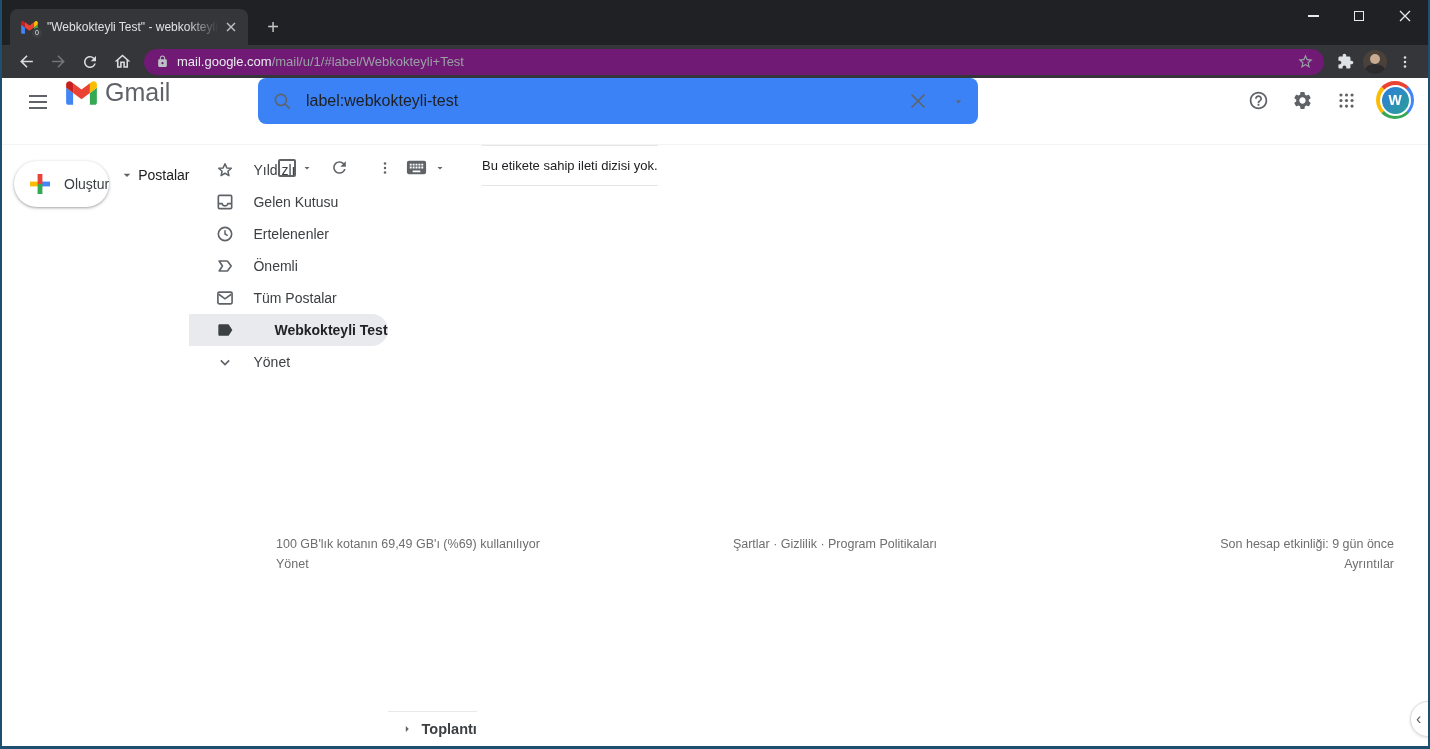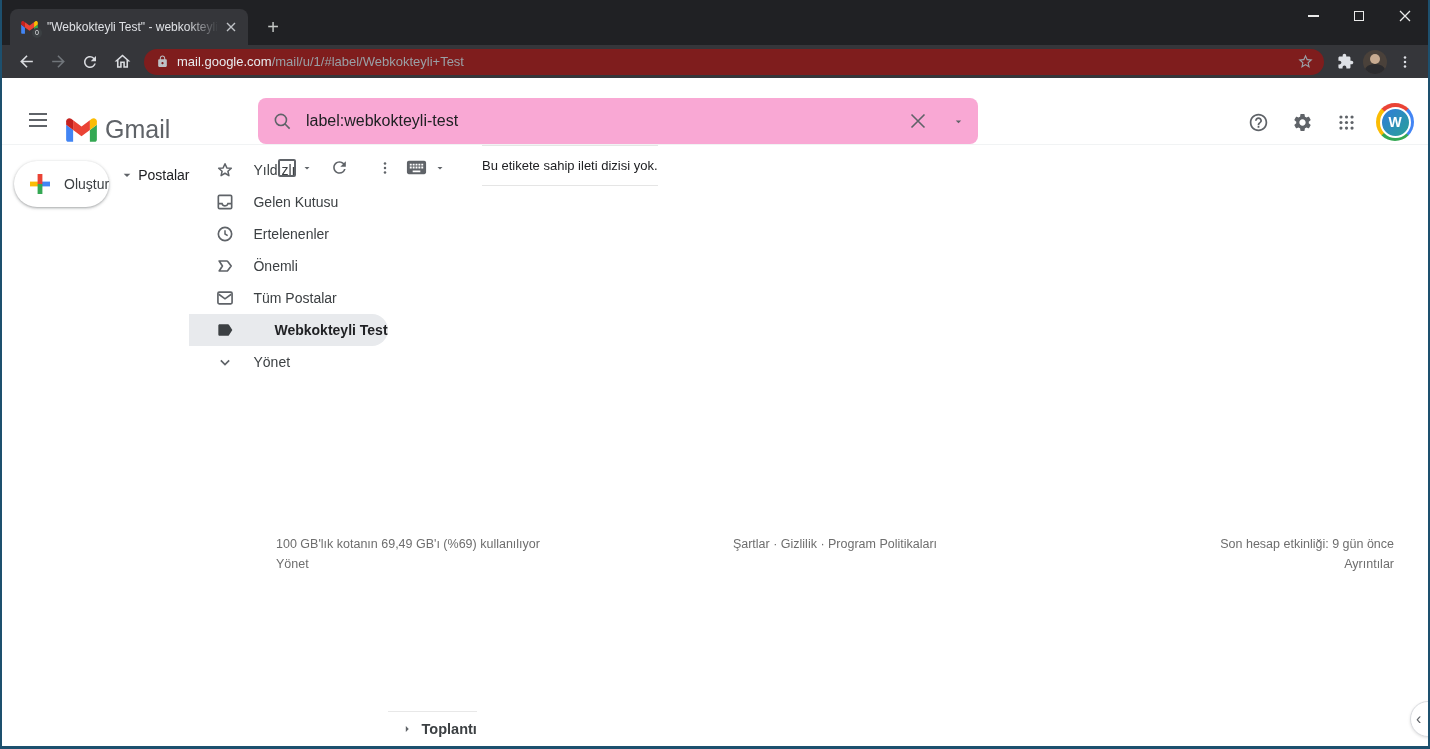--- a/index.html
+++ b/index.html
@@ -23,37 +23,37 @@
   .new-tab { position:absolute; left:258px; top:14px; width:26px; height:26px; display:flex;
              align-items:center; justify-content:center; color:#c4c7c5; font-size:20px; font-weight:400; }
   .win-controls { position:absolute; right:0; top:0; height:32px; display:flex; }
   .win-btn { width:46px; height:32px; display:flex; align-items:center; justify-content:center; }
   .glyph-min { width:11px; height:1.5px; background:#eaeaea; }
   .glyph-max { width:10px; height:10px; border:1.5px solid #eaeaea; }
 
   
   .btoolbar { height:33px; background:#35363a; display:flex; align-items:center; padding:0 8px; }
   .nav-btn { width:32px; height:28px; display:flex; align-items:center; justify-content:center; flex:0 0 auto; }
-  .omnibox { flex:1; height:26px; margin:0 6px 0 6px; background:#7f1d1d; border-radius:13px;
+  .omnibox { flex:1; height:26px; margin:0 6px 0 6px; background:#701a75; border-radius:13px;
              display:flex; align-items:center; padding:0 10px 0 12px; overflow:hidden; }
   .url-text { font-size:13px; margin-left:8px; white-space:nowrap; flex:1; }
   .url-domain { color:#e8eaed; }
   .url-path { color:#9aa0a6; }
   .tool-ic { width:30px; height:28px; display:flex; align-items:center; justify-content:center; flex:0 0 auto; }
   .b-avatar { width:24px; height:24px; border-radius:50%; background:#4a413a; position:relative; overflow:hidden; flex:0 0 auto; }
   .b-avatar::before { content:""; position:absolute; left:7px; top:4px; width:10px; height:10px; border-radius:50%; background:#c8ab91; }
   .b-avatar::after { content:""; position:absolute; left:2px; top:14px; width:20px; height:12px; border-radius:50% 50% 0 0; background:#2b2b2e; }
 
   
   .gmail { height:668px; background:#fff; display:flex; flex-direction:column; }
-  .gheader { height:67px; display:flex; align-items:flex-end; flex:0 0 auto; border-bottom:1px solid #f1f3f4; }
+  .gheader { height:67px; display:flex; align-items:flex-start; flex:0 0 auto; border-bottom:1px solid #f1f3f4; }
   .burger { width:48px; height:48px; margin-left:12px; display:flex; align-items:center; justify-content:center; border-radius:50%; }
   .logo { display:flex; align-items:center; margin-left:4px; width:168px; }
   .logo-text { font-size:25px; color:#5f6368; margin-left:8px; }
-  .searchbar { width:720px; height:46px; background:#f9a8d4; border-radius:8px; display:flex; align-items:center; margin-left:24px; }
+  .searchbar { width:720px; height:46px; background:#3b82f6; border-radius:8px; display:flex; align-items:center; margin-left:24px; }
   .searchbar .mag { width:48px; display:flex; justify-content:center; }
   .search-value { flex:1; font-size:16px; color:#202124; }
   .sb-btn { width:40px; height:40px; display:flex; align-items:center; justify-content:center; }
   .hdr-right { margin-left:auto; display:flex; align-items:center; padding-right:14px; }
   .hdr-ic { width:44px; height:44px; display:flex; align-items:center; justify-content:center; border-radius:50%; }
   .g-avatar-ring { width:38px; height:38px; border-radius:50%; margin-left:8px;
       background:conic-gradient(#ea4335 0 12%, #4285f4 13% 37%, #34a853 38% 62%, #fbbc04 63% 87%, #ea4335 88% 100%);
       display:flex; align-items:center; justify-content:center; }
   .g-avatar { width:31px; height:31px; border-radius:50%; border:2px solid #fff;
       background:linear-gradient(135deg,#2f7fd6 10%,#2a9d9d 90%); color:#fff; font-weight:700; font-size:14px;

